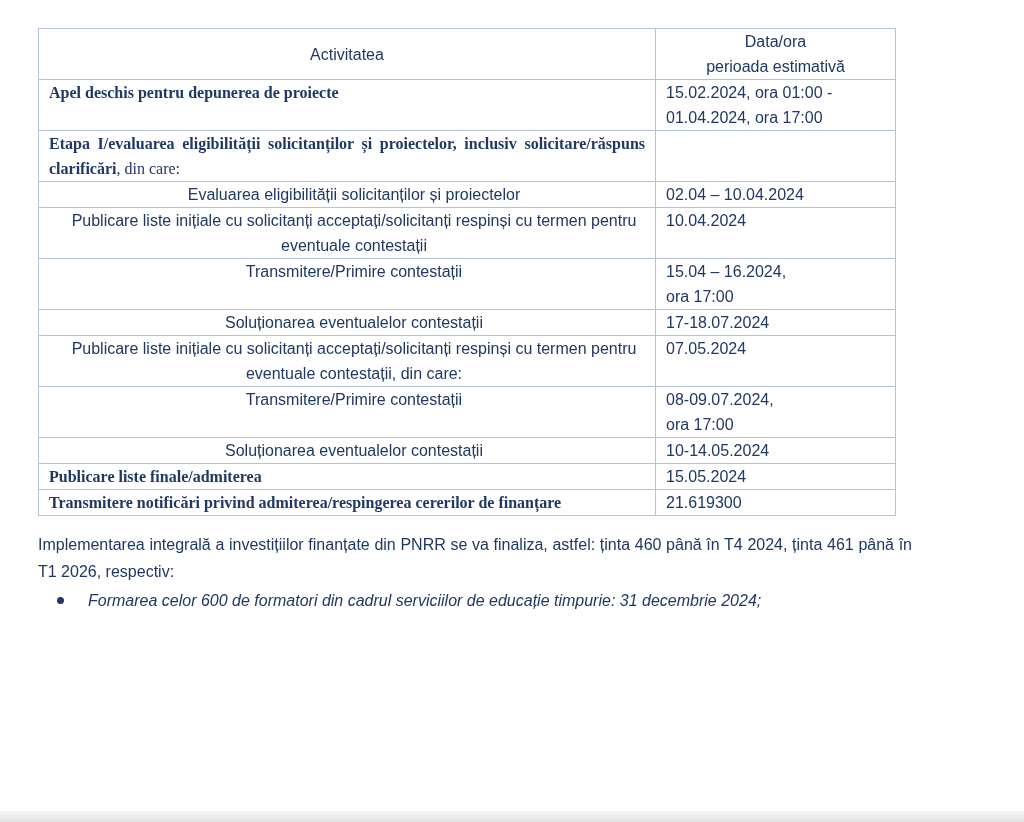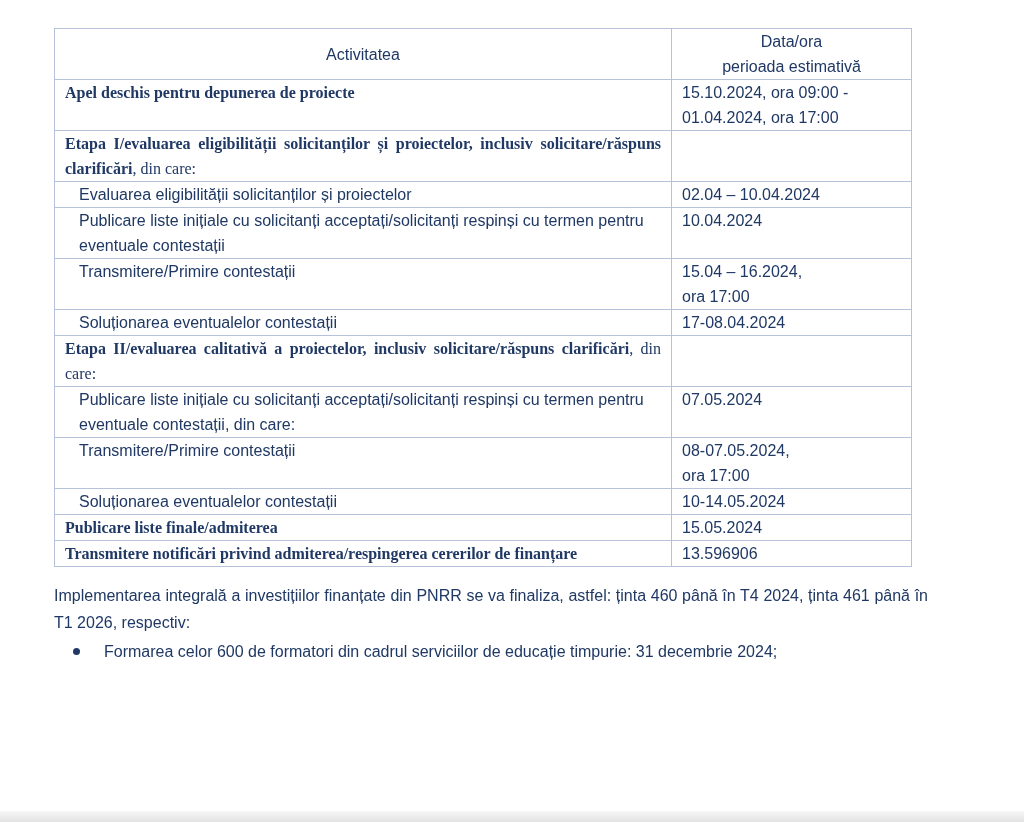--- a/index.html
+++ b/index.html
@@ -2,21 +2,21 @@
 <html><head>
 <meta charset="utf-8">
 <style>
   html,body{margin:0;padding:0;background:#ffffff;}
   body{
     width:1024px;height:822px;position:relative;overflow:hidden;
     font-family:"Liberation Sans","DejaVu Sans",sans-serif;
     color:#1f3864;
     -webkit-font-smoothing:antialiased;
   }
-  .page{padding:28px 0 0 54px;}
+  .page{padding:28px 0 0 38px;}
   table.schedule{
     border-collapse:collapse;
     width:857px;
     table-layout:fixed;
   }
   table.schedule col.c-act{width:617px;}
   table.schedule col.c-date{width:240px;}
   table.schedule th, table.schedule td{
     border:1px solid #b6c2da;
     font-size:16px;
@@ -25,39 +25,40 @@
     color:#1f3864;
     padding:0 10px;
   }
   table.schedule th{
     font-weight:normal;
     text-align:center;
     height:50px;
     vertical-align:middle;
     white-space:pre-line;
   }
-  td.act{padding-left:10px;padding-right:10px;}
+  td.act{padding-left:10px;padding-right:10px;text-align:center;}
   td.act.sub{padding-left:24px;}
   td.act.bold, td.act.section{font-weight:bold;text-align:justify;font-family:Liberation Serif, serif;}
   td.act.section span{font-weight:normal;}
   td.date{white-space:pre-line;padding-left:10px;}
   .footer-block{
     width:874px;
     margin-top:15px;
   }
   .footer-block p{
     margin:0 0 1px 0;
     font-size:16px;
     line-height:27px;
     text-align:justify;
   }
   ul.notes{
     list-style:none;
     margin:2px 0 0 0;
     padding:0;
+    font-style:italic;
   }
   ul.notes li{
     display:flex;
     font-size:16px;
     line-height:27px;
     margin:0;
   }
   .bullet-col{
     flex:0 0 50px;
     display:flex;
@@ -93,21 +94,21 @@
     <thead>
       <tr>
         <th>Activitatea</th>
         <th>Data/ora
 perioada estimativă</th>
       </tr>
     </thead>
     <tbody id="schedule-body">
         <tr>
           <td class="act bold">Apel deschis pentru depunerea de proiecte</td>
-          <td class="date">15.10.2024, ora 09:00 -
+          <td class="date">15.02.2024, ora 01:00 -
 01.04.2024, ora 17:00</td>
         </tr>
         <tr>
           <td class="act section"><b>Etapa I/evaluarea eligibilității solicitanților și proiectelor, inclusiv solicitare/răspuns clarificări</b><span>, din care:</span></td>
           <td class="date"></td>
         </tr>
         <tr>
           <td class="act sub">Evaluarea eligibilității solicitanților și proiectelor</td>
           <td class="date">02.04 – 10.04.2024</td>
         </tr>
@@ -115,46 +116,42 @@
           <td class="act sub">Publicare liste inițiale cu solicitanți acceptați/solicitanți respinși cu termen pentru eventuale contestații</td>
           <td class="date">10.04.2024</td>
         </tr>
         <tr>
           <td class="act sub">Transmitere/Primire contestații</td>
           <td class="date">15.04 – 16.2024,
 ora 17:00</td>
         </tr>
         <tr>
           <td class="act sub">Soluționarea eventualelor contestații</td>
-          <td class="date">17-08.04.2024</td>
-        </tr>
-        <tr>
-          <td class="act section"><b>Etapa II/evaluarea calitativă a proiectelor, inclusiv solicitare/răspuns clarificări</b><span>, din care:</span></td>
-          <td class="date"></td>
+          <td class="date">17-18.07.2024</td>
         </tr>
         <tr>
           <td class="act sub">Publicare liste inițiale cu solicitanți acceptați/solicitanți respinși cu termen pentru eventuale contestații, din care:</td>
           <td class="date">07.05.2024</td>
         </tr>
         <tr>
           <td class="act sub">Transmitere/Primire contestații</td>
-          <td class="date">08-07.05.2024,
+          <td class="date">08-09.07.2024,
 ora 17:00</td>
         </tr>
         <tr>
           <td class="act sub">Soluționarea eventualelor contestații</td>
           <td class="date">10-14.05.2024</td>
         </tr>
         <tr>
           <td class="act bold">Publicare liste finale/admiterea</td>
           <td class="date">15.05.2024</td>
         </tr>
         <tr>
           <td class="act bold">Transmitere notificări privind admiterea/respingerea cererilor de finanțare</td>
-          <td class="date">13.596906</td>
+          <td class="date">21.619300</td>
         </tr>
       </tbody>
   </table>
 
   <div class="footer-block">
     <p>Implementarea integrală a investițiilor finanțate din PNRR se va finaliza, astfel: ținta 460 până în T4 2024, ținta 461 până în T1 2026, respectiv:</p>
     <ul class="notes" id="notes-list">
         <li>
           <span class="bullet-col">
             <span class="bullet-dot"></span>

